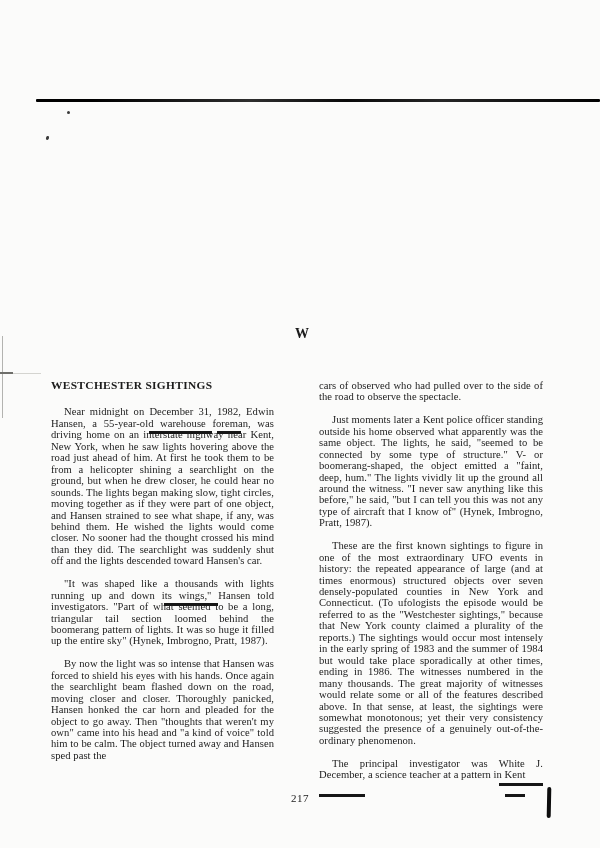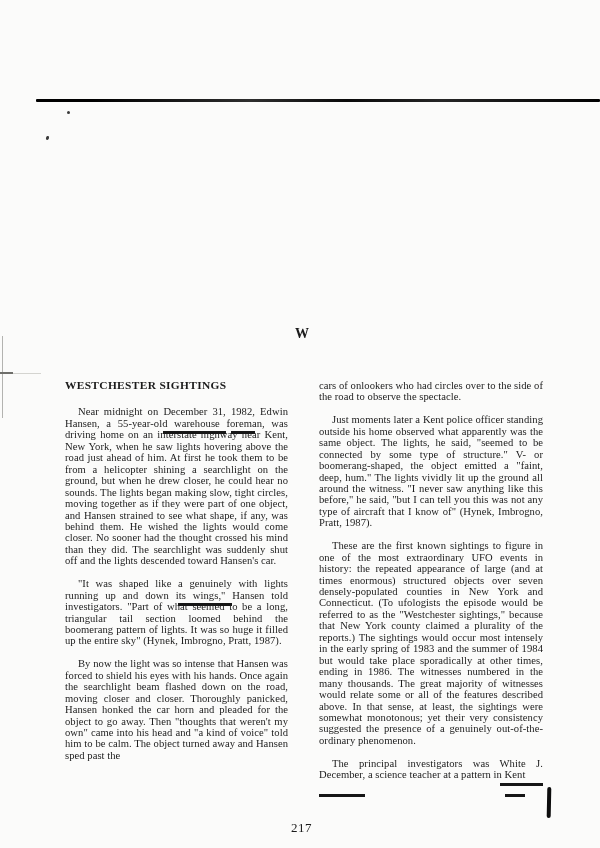--- a/index.html
+++ b/index.html
@@ -25,67 +25,67 @@
   .section-letter {
     position: absolute; left: 295px; top: 327px;
     font-size: 14px; font-weight: bold; line-height: 14px;
   }
   .col {
     position: absolute; top: 380px;
     font-size: 10.6px; line-height: 11.45px;
     text-align: justify;
     letter-spacing: 0.05px;
   }
-  .col-left { left: 65px; width: 223px; }
+  .col-left { left: 51px; width: 223px; }
   .col-right { left: 319px; width: 224px; }
   .heading {
     font-size: 11.4px; font-weight: bold; letter-spacing: 0.35px;
     margin: 0 0 15px 0; text-align: left;
   }
   p.para { margin: 0 0 11.4px 0; }
   p.para.indent { text-indent: 13px; }
   p.para:last-child { margin-bottom: 0; }
   .pen {
     border-bottom: 3px solid #161616;
     padding-bottom: 14px;
   }
   .margin-bar {
     position: absolute; left: 547px; top: 787px; width: 4px; height: 31px;
     background: #0d0d0d; border-radius: 2px; transform: rotate(1.2deg);
   }
   .page-number {
-    position: absolute; left: 291px; top: 820px;
-    font-size: 13px; letter-spacing: 0.5px;
+    position: absolute; left: 291px; top: 792px;
+    font-size: 11px; letter-spacing: 0.5px;
   }
 </style>
 </head>
 <body>
 
 <div class="top-rule"></div>
 <div class="speck speck-1"></div>
 <div class="speck speck-2"></div>
 <div class="edge-line"></div>
 <div class="edge-tick"></div>
 <div class="edge-tick-faint"></div>
 
 <div class="section-letter">W</div>
 
 <div class="col col-left">
   <h2 class="heading">WESTCHESTER SIGHTINGS</h2>
   <div id="left-col-paras">
       <p class="para indent"><span>Near midnight on </span><span class="pen">December 31,</span><span> </span><span class="pen">1982,</span><span> Edwin Hansen, a 55-year-old warehouse foreman, was driving home on an interstate highway near Kent, New York, when he saw lights hovering above the road just ahead of him. At first he took them to be from a helicopter shining a searchlight on the ground, but when he drew closer, he could hear no sounds. The lights began making slow, tight circles, moving together as if they were part of one object, and Hansen strained to see what shape, if any, was behind them. He wished the lights would come closer. No sooner had the thought crossed his mind than they did. The searchlight was suddenly shut off and the lights descended toward Hansen's car.</span></p>
-      <p class="para indent"><span>"It was shaped like </span><span class="pen">a genuinely</span><span> with lights running up and down its wings," Hansen told investigators. "Part of what seemed to be a long, triangular tail section loomed behind the boomerang pattern of lights. It was so huge it filled up the entire sky" (Hynek, Imbrogno, Pratt, 1987).</span></p>
+      <p class="para indent"><span>"It was shaped like </span><span class="pen">a thousands</span><span> with lights running up and down its wings," Hansen told investigators. "Part of what seemed to be a long, triangular tail section loomed behind the boomerang pattern of lights. It was so huge it filled up the entire sky" (Hynek, Imbrogno, Pratt, 1987).</span></p>
       <p class="para indent"><span>By now the light was so intense that Hansen was forced to shield his eyes with his hands. Once again the searchlight beam flashed down on the road, moving closer and closer. Thoroughly panicked, Hansen honked the car horn and pleaded for the object to go away. Then "thoughts that weren't my own" came into his head and "a kind of voice" told him to be calm. The object turned away and Hansen sped past the</span></p>
     </div>
 </div>
 
 <div class="col col-right">
   <div id="right-col-paras">
-      <p class="para"><span>cars of onlookers who had circles over to the side of the road to observe the spectacle.</span></p>
+      <p class="para"><span>cars of observed who had pulled over to the side of the road to observe the spectacle.</span></p>
       <p class="para indent"><span>Just moments later a Kent police officer standing outside his home observed what apparently was the same object. The lights, he said, "seemed to be connected by some type of structure." V- or boomerang-shaped, the object emitted a "faint, deep, hum." The lights vividly lit up the ground all around the witness. "I never saw anything like this before," he said, "but I can tell you this was not any type of aircraft that I know of" (Hynek, Imbrogno, Pratt, 1987).</span></p>
       <p class="para indent"><span>These are the first known sightings to figure in one of the most extraordinary UFO events in history: the repeated appearance of large (and at times enormous) structured objects over seven densely-populated counties in New York and Connecticut. (To ufologists the episode would be referred to as the "Westchester sightings," because that New York county claimed a plurality of the reports.) The sightings would occur most intensely in the early spring of 1983 and the summer of 1984 but would take place sporadically at other times, ending in 1986. The witnesses numbered in the many thousands. The great majority of witnesses would relate some or all of the features described above. In that sense, at least, the sightings were somewhat monotonous; yet their very consistency suggested the presence of a genuinely out-of-the-ordinary phenomenon.</span></p>
-      <p class="para indent"><span>The principal investigators was </span><span class="pen">White J.</span><span> </span><span class="pen">December,</span><span> a science teacher at a pattern in </span><span class="pen">Kent</span></p>
+      <p class="para indent"><span>The principal investigator was </span><span class="pen">White J.</span><span> </span><span class="pen">December,</span><span> a science teacher at a pattern in </span><span class="pen">Kent</span></p>
     </div>
 </div>
 
 <div class="margin-bar"></div>
 
 <div class="page-number">217</div>
 
 </body></html>

